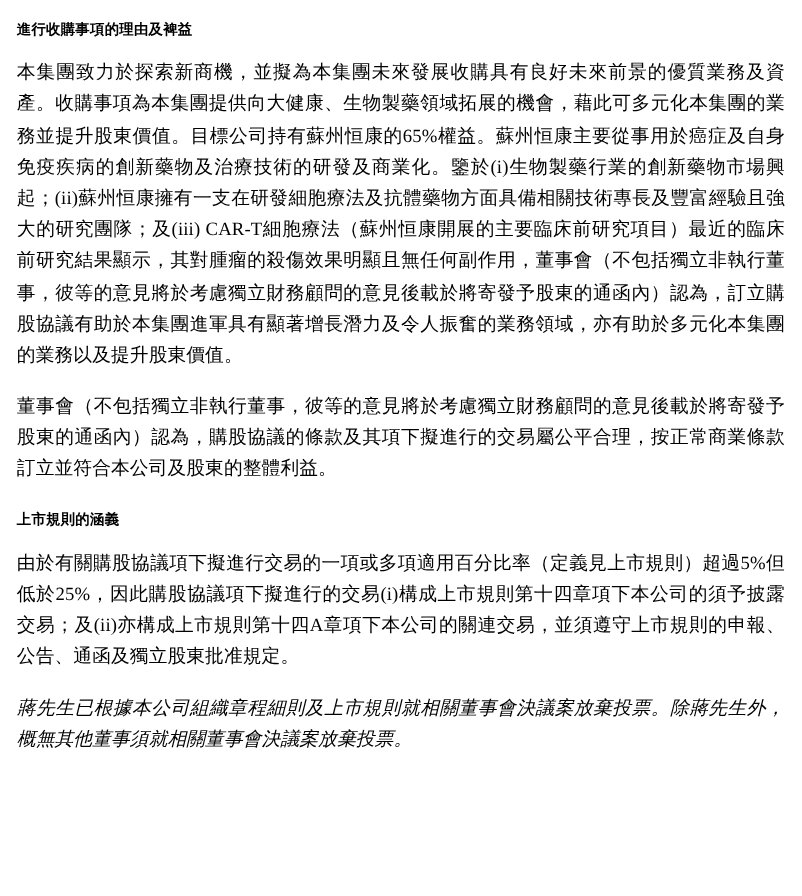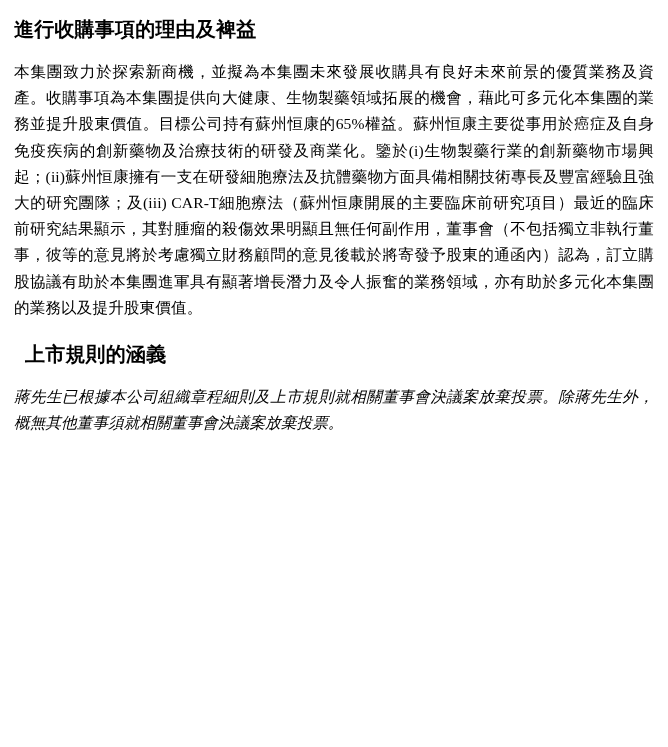--- a/index.html
+++ b/index.html
@@ -15,30 +15,29 @@
     overflow: hidden;
   }
   .page {
     box-sizing: border-box;
     width: 668px;
     height: 747px;
     padding: 16px 14px 10px 14px;
   }
   .doc-heading {
     font-family: Liberation Sans, sans-serif;
-    font-size: 20px;
+    font-size: 12px;
     font-weight: bold;
     line-height: 1.35;
     margin: 0 0 13px 0;
     letter-spacing: 0.2px;
   }
   .doc-heading.second {
     margin-top: 20px;
     margin-bottom: 14px;
-    margin-left: 11px;
   }
   p.body-text {
     font-size: 15.6px;
     line-height: 1.68;
     margin: 16px 0 15px 0;
     text-align: justify;
     text-justify: inter-ideograph;
     letter-spacing: 0.1px;
   }
   p.body-text:last-child {
@@ -48,20 +47,22 @@
 </style>
 </head>
 <body>
 
 <div class="page">
 
   <h2 class="doc-heading">進行收購事項的理由及裨益</h2>
 
   <p class="body-text">本集團致力於探索新商機，並擬為本集團未來發展收購具有良好未來前景的優質業務及資產。收購事項為本集團提供向大健康、生物製藥領域拓展的機會，藉此可多元化本集團的業務並提升股東價值。目標公司持有蘇州恒康的65%權益。蘇州恒康主要從事用於癌症及自身免疫疾病的創新藥物及治療技術的研發及商業化。鑒於(i)生物製藥行業的創新藥物市場興起；(ii)蘇州恒康擁有一支在研發細胞療法及抗體藥物方面具備相關技術專長及豐富經驗且強大的研究團隊；及(iii) CAR-T細胞療法（蘇州恒康開展的主要臨床前研究項目）最近的臨床前研究結果顯示，其對腫瘤的殺傷效果明顯且無任何副作用，董事會（不包括獨立非執行董事，彼等的意見將於考慮獨立財務顧問的意見後載於將寄發予股東的通函內）認為，訂立購股協議有助於本集團進軍具有顯著增長潛力及令人振奮的業務領域，亦有助於多元化本集團的業務以及提升股東價值。</p>
 
+  <p class="body-text">董事會（不包括獨立非執行董事，彼等的意見將於考慮獨立財務顧問的意見後載於將寄發予股東的通函內）認為，購股協議的條款及其項下擬進行的交易屬公平合理，按正常商業條款訂立並符合本公司及股東的整體利益。</p>
 
   <h2 class="doc-heading second">上市規則的涵義</h2>
 
 
+  <p class="body-text">由於有關購股協議項下擬進行交易的一項或多項適用百分比率（定義見上市規則）超過5%但低於25%，因此購股協議項下擬進行的交易(i)構成上市規則第十四章項下本公司的須予披露交易；及(ii)亦構成上市規則第十四A章項下本公司的關連交易，並須遵守上市規則的申報、公告、通函及獨立股東批准規定。</p>
 
   <p class="body-text">蔣先生已根據本公司組織章程細則及上市規則就相關董事會決議案放棄投票。除蔣先生外，概無其他董事須就相關董事會決議案放棄投票。</p>
 
 </div>
 
 </body></html>

